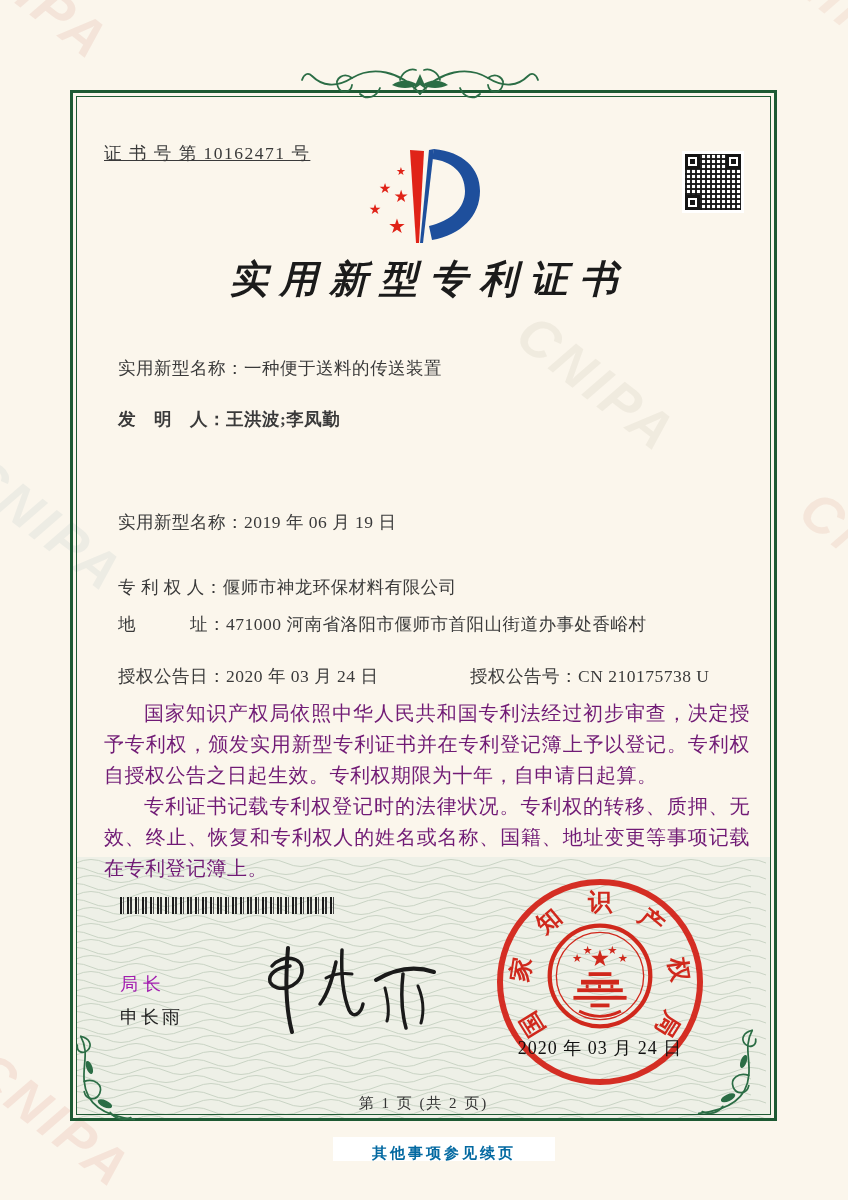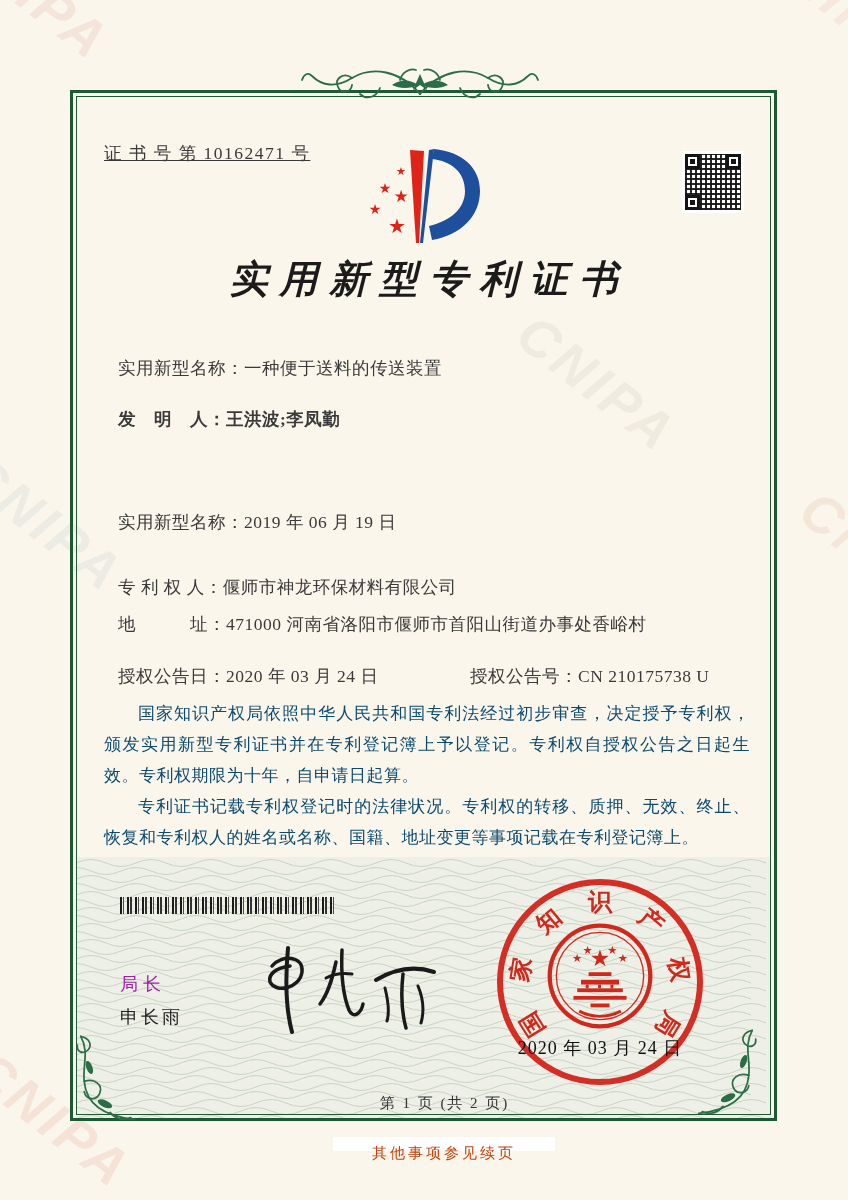--- a/index.html
+++ b/index.html
@@ -42,22 +42,22 @@
   .qr .f::after{content:"";position:absolute;left:2px;top:2px;width:5px;height:5px;background:#141414;}
   .qr .ftl{left:3px;top:3px;} .qr .ftr{right:3px;top:3px;} .qr .fbl{left:3px;bottom:3px;}
   .title{position:absolute;left:70px;width:707px;top:254px;text-align:center;
     font-size:38px;font-weight:bold;letter-spacing:12px;text-indent:12px;color:#1b1b1b;z-index:3;font-style:italic;}
   
   .row{position:absolute;left:118px;width:628px;font-size:17.5px;color:#3a3a3a;white-space:nowrap;z-index:3;letter-spacing:.5px;}
   .r0{top:356px;} .r1{top:407px;font-weight:bold;} .r2{top:458px;} .r3{top:510px;}
   .r4{top:575px;} .r5{top:612px;} .r6{top:664px;}
   .pair2{position:absolute;left:352px;top:0;}
   
-  .body-text{position:absolute;left:104px;top:698px;width:646px;font-size:17px;line-height:31px;
-    text-align:justify;letter-spacing:.5px;color:#0c4a6e;z-index:3;}
+  .body-text{position:absolute;left:104px;top:698px;width:646px;font-size:20px;line-height:31px;
+    text-align:justify;letter-spacing:.5px;color:#701a75;z-index:3;}
   .body-text p{margin:0;text-indent:2em;}
   
   .barcode{position:absolute;left:120px;top:897px;width:216px;height:17px;z-index:3;
     background:repeating-linear-gradient(90deg,#1a1a1a 0 2px,transparent 2px 3px,#4a4a4a 3px 4px,transparent 4px 7px,#1a1a1a 7px 9px,transparent 9px 10px,#333 10px 12px,transparent 12px 15px);}
   .signer-title{position:absolute;left:120px;top:972px;font-size:18px;letter-spacing:5px;color:#a21caf;z-index:3;}
   .signer-name{position:absolute;left:120px;top:1005px;font-size:18px;letter-spacing:3px;color:#222;z-index:3;}
   .sig{position:absolute;left:248px;top:940px;z-index:3;}
   
   .seal{position:absolute;left:497px;top:879px;width:194px;height:194px;border:6px solid rgba(211,35,25,.95);
     border-radius:50%;z-index:4;}
@@ -67,23 +67,23 @@
   .sc2{transform:translate(-50%,-50%) rotate(-40deg)  translateY(-80px);}
   .sc3{transform:translate(-50%,-50%) rotate(0deg)    translateY(-80px);}
   .sc4{transform:translate(-50%,-50%) rotate(40deg)   translateY(-80px);}
   .sc5{transform:translate(-50%,-50%) rotate(81deg)   translateY(-80px);}
   .sc6{transform:translate(-50%,-50%) rotate(122deg)  translateY(-80px);}
   .emblem{position:absolute;left:41px;top:32px;}
   .seal-date{position:absolute;left:492px;top:1036px;width:216px;text-align:center;
     font-size:18px;letter-spacing:1px;color:#101010;z-index:5;}
   
   .pageno{position:absolute;left:70px;width:707px;top:1094px;text-align:center;
-    font-size:15px;letter-spacing:2px;color:#333;z-index:3;padding-left:21px;}
-  .note{position:absolute;left:333px;top:1137px;width:222px;height:14px;line-height:32px;
-    background:#ffffff;text-align:center;font-size:15px;letter-spacing:3px;color:#c2410c;z-index:3;}
+    font-size:15px;letter-spacing:2px;color:#333;z-index:3;}
+  .note{position:absolute;left:333px;top:1137px;width:222px;height:24px;line-height:32px;
+    background:#ffffff;text-align:center;font-size:15px;letter-spacing:3px;color:#0369a1;z-index:3;font-weight:bold;}
 </style>
 </head>
 <body>
 
 <div class="page">
 
   <span class="wm wm1">CNIPA</span>
   <span class="wm wm2">CNIPA</span>
   <span class="wm wm3">CNIPA</span>
   <span class="wm wm4">CNIPA</span>

